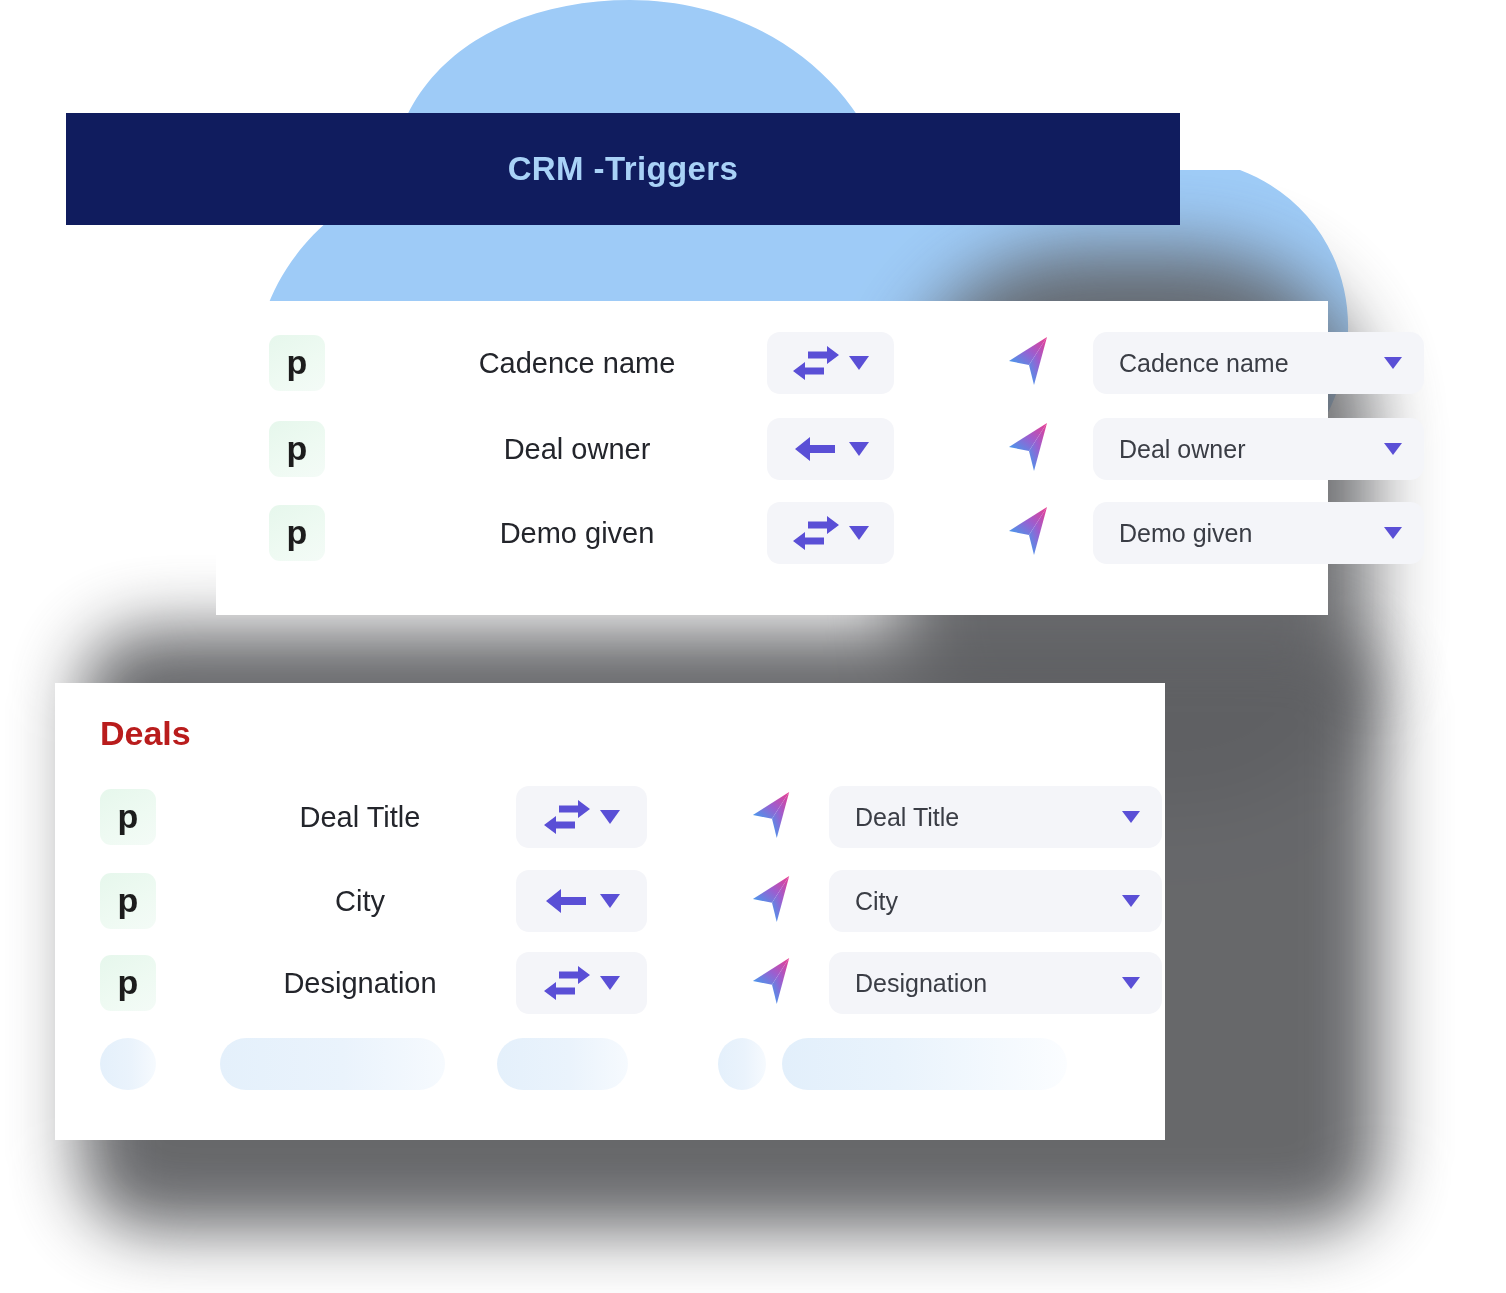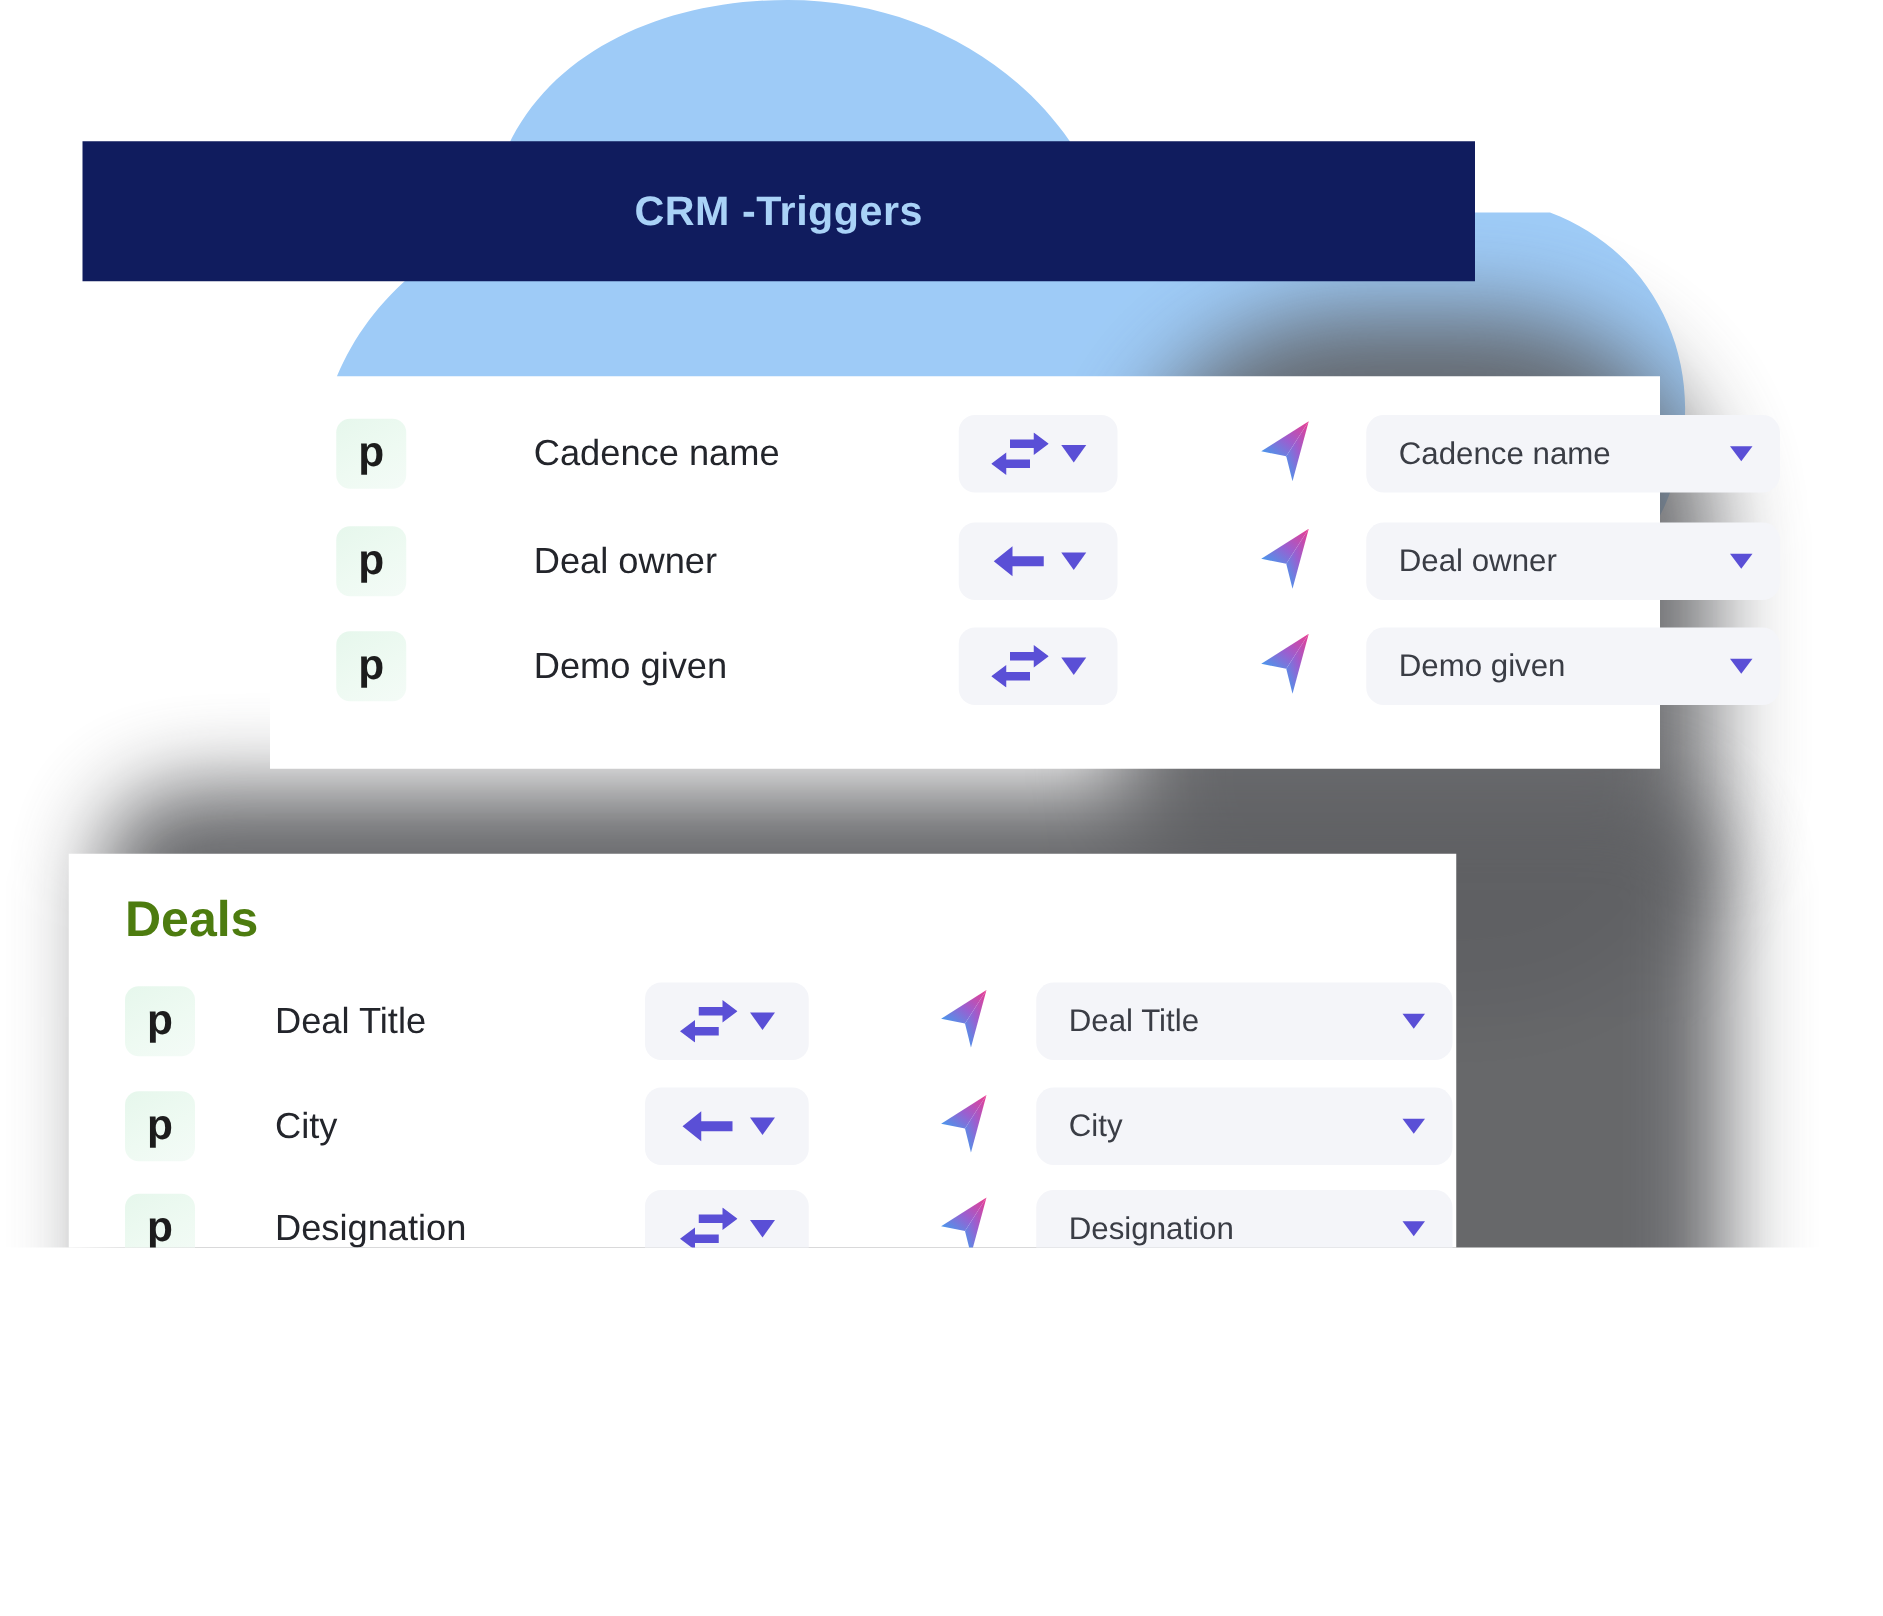--- a/index.html
+++ b/index.html
@@ -1,18 +1,18 @@
 <!DOCTYPE html>
 <html><head>
 <meta charset="utf-8">
 <style>
   html,body{margin:0;padding:0;background:#ffffff;}
   body{width:1506px;height:1293px;font-family:"Liberation Sans",sans-serif;-webkit-font-smoothing:antialiased;}
 
-  #stage{position:relative;width:1506px;height:998px;overflow:hidden;background:#ffffff;}
+  #stage{position:relative;width:1506px;height:1293px;overflow:hidden;background:#ffffff;text-align:center;}
 
   
   .blob-wrap{position:absolute;left:0;top:0;width:1506px;height:1293px;}
   .blob{position:absolute;left:150px;top:0px;width:1210px;height:700px;}
 
   
   .big-shadow{
     position:absolute;left:80px;top:630px;width:1300px;height:600px;
     background:#5f6063;border-radius:70px;filter:blur(34px);opacity:.95;
   }
@@ -65,21 +65,21 @@
   }
   .select-pill .val{color:#3a3d45;}
 
   
   .sk{border-radius:28px;}
   .sk.circle{border-radius:50%;}
   .sk-a{background:linear-gradient(90deg,#e4f0fb 0%,#eaf3fc 55%,#f6fafe 100%);}
   .sk-b{background:linear-gradient(90deg,#e2effb 0%,#e9f3fc 40%,#fbfdff 100%);}
 
   
-  .deals-h{color:#4d7c0f;font-size:40px;font-weight:bold;}
+  .deals-h{color:#b91c1c;font-size:34px;font-weight:bold;}
 </style>
 </head>
 <body>
 
 <div id="stage">
 
   <div class="blob-wrap">
     <svg class="blob" viewBox="0 0 1210 700" xmlns="http://www.w3.org/2000/svg">
       <path d="M 240,180
                C 250,60 360,0 480,0

